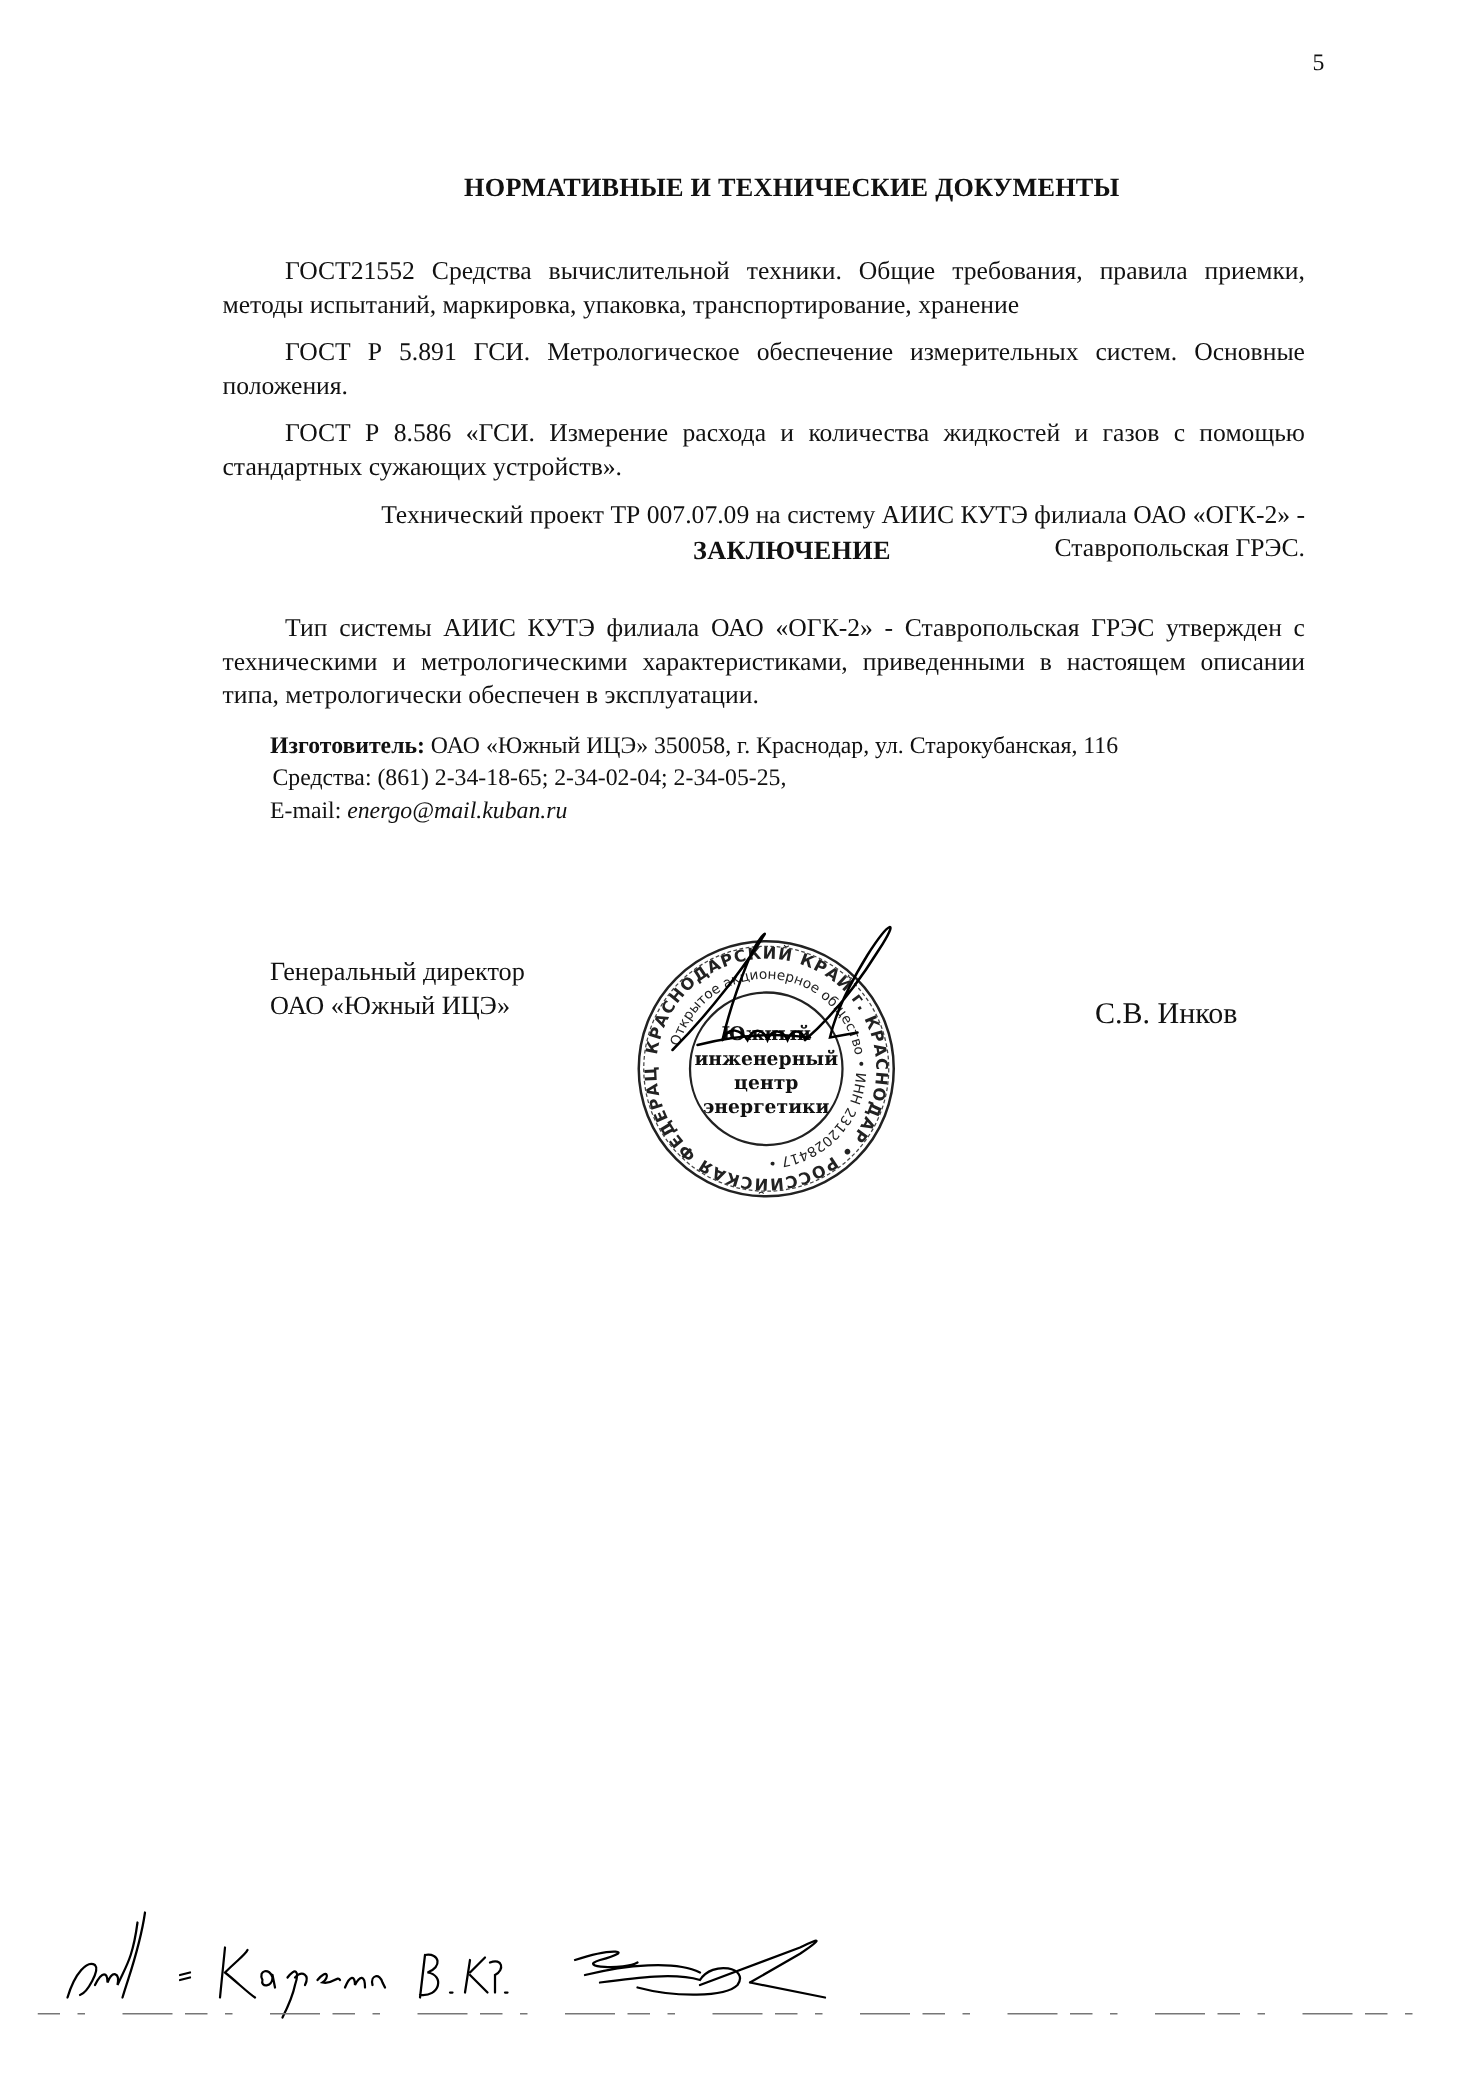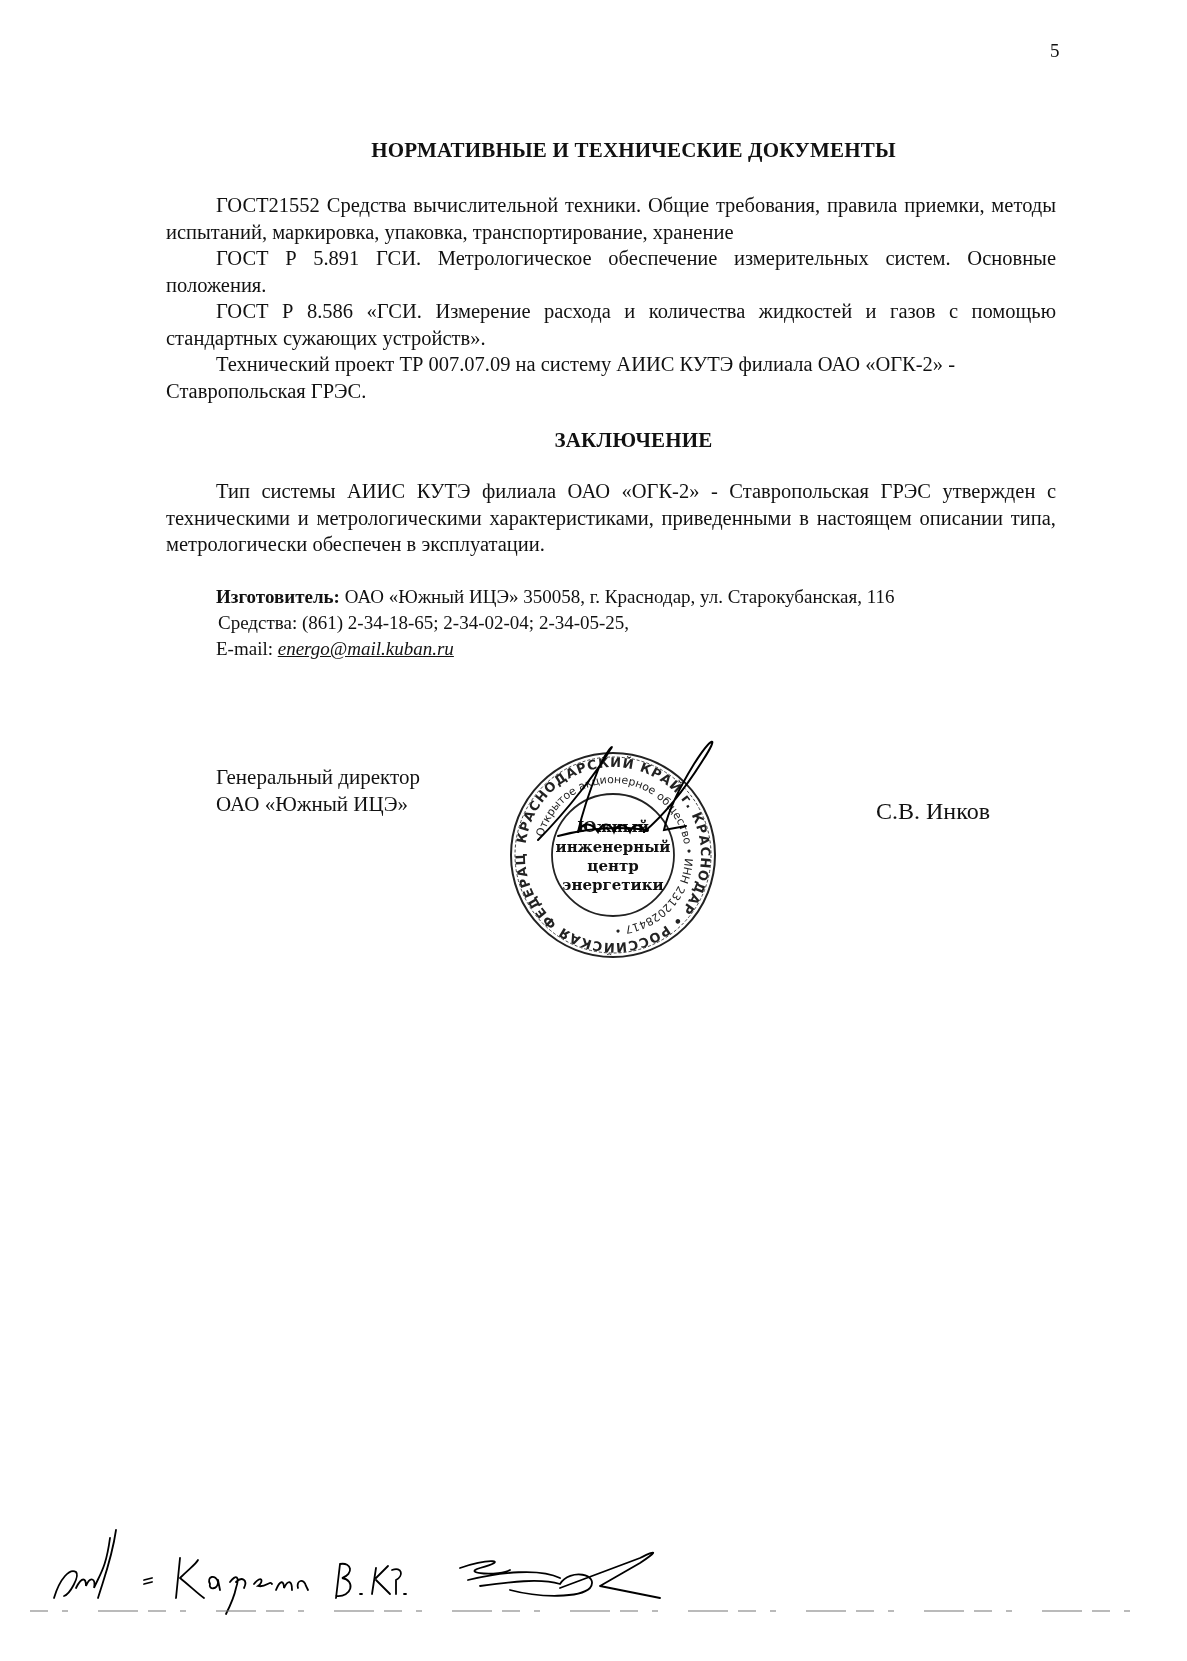--- a/index.html
+++ b/index.html
@@ -4,45 +4,45 @@
 <style>
   html, body { margin: 0; padding: 0; background: #ffffff; }
   body { width: 1187px; height: 1661px; position: relative; overflow: hidden;
          font-family: "Liberation Serif", "DejaVu Serif", serif; color: #111; }
   .abs { position: absolute; }
   .page-num { left: 1050px; top: 40px; font-size: 19px; }
   .heading { left: 0; width: 1187px; text-align: center; font-weight: bold; font-size: 21px; letter-spacing: 0.2px; }
   .h1 { top: 138px; left: 40px; }
   .h2 { top: 428px; left: 40px; }
   .body-block { left: 166px; width: 890px; font-size: 20.5px; line-height: 26.5px; text-align: justify; }
-  .body-block p { margin: 0; text-indent: 50px; }
+  .body-block p { margin: 12px; text-indent: 50px; }
   .b1 { top: 192px; }
   .b2 { top: 478px; }
   .maker { left: 216px; top: 584px; font-size: 19px; line-height: 26px; }
   .maker div { white-space: nowrap; }
   .maker b { font-weight: bold; }
-  .maker i { font-style: italic; text-decoration: underline; }
+  .maker i { font-style: italic; }
   .sig-left { left: 216px; top: 764px; font-size: 21px; line-height: 27px; }
   .sig-right { left: 876px; top: 798px; font-size: 24px; }
   .stamp { left: 498px; top: 740px; width: 230px; height: 230px; }
   .hand { left: 40px; top: 1528px; width: 680px; height: 90px; }
   .dash-line { left: 30px; top: 1610px; width: 1130px; height: 2px; }
 </style>
 </head>
 <body>
 
 <div class="abs page-num">5</div>
 
 <div class="abs heading h1">НОРМАТИВНЫЕ И ТЕХНИЧЕСКИЕ ДОКУМЕНТЫ</div>
 
 <div class="abs body-block b1">
   <p>ГОСТ21552 Средства вычислительной техники. Общие требования, правила приемки, методы испытаний, маркировка, упаковка, транспортирование, хранение</p>
   <p>ГОСТ Р 5.891 ГСИ. Метрологическое обеспечение измерительных систем. Основные положения.</p>
   <p>ГОСТ Р 8.586 «ГСИ. Измерение расхода и количества жидкостей и газов с помощью стандартных сужающих устройств».</p>
-  <p style="text-align:left">Технический проект ТР 007.07.09 на систему АИИС КУТЭ филиала ОАО «ОГК-2» - Ставропольская ГРЭС.</p>
+  <p style="text-align:right">Технический проект ТР 007.07.09 на систему АИИС КУТЭ филиала ОАО «ОГК-2» - Ставропольская ГРЭС.</p>
 </div>
 
 <div class="abs heading h2">ЗАКЛЮЧЕНИЕ</div>
 
 <div class="abs body-block b2">
   <p>Тип системы АИИС КУТЭ филиала ОАО «ОГК-2» - Ставропольская ГРЭС утвержден с техническими и метрологическими характеристиками, приведенными в настоящем описании типа, метрологически обеспечен в эксплуатации.</p>
 </div>
 
 <div class="abs maker">
   <div>

